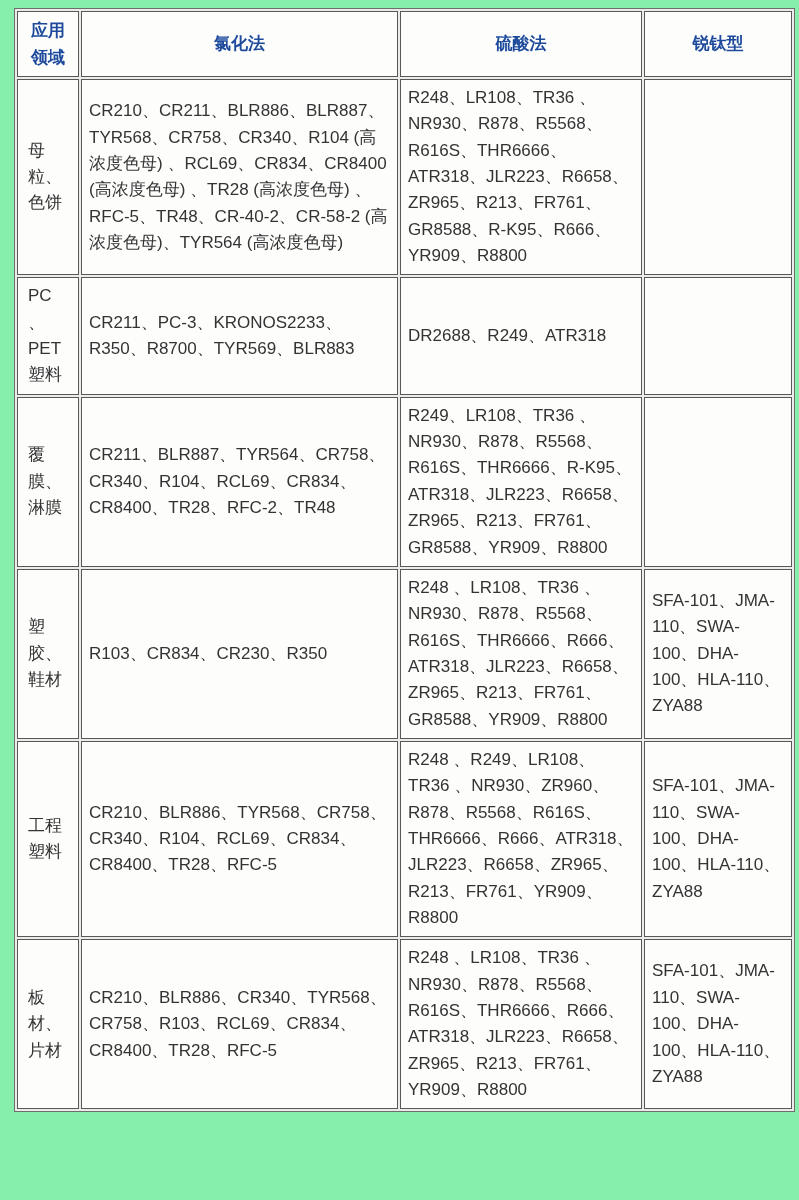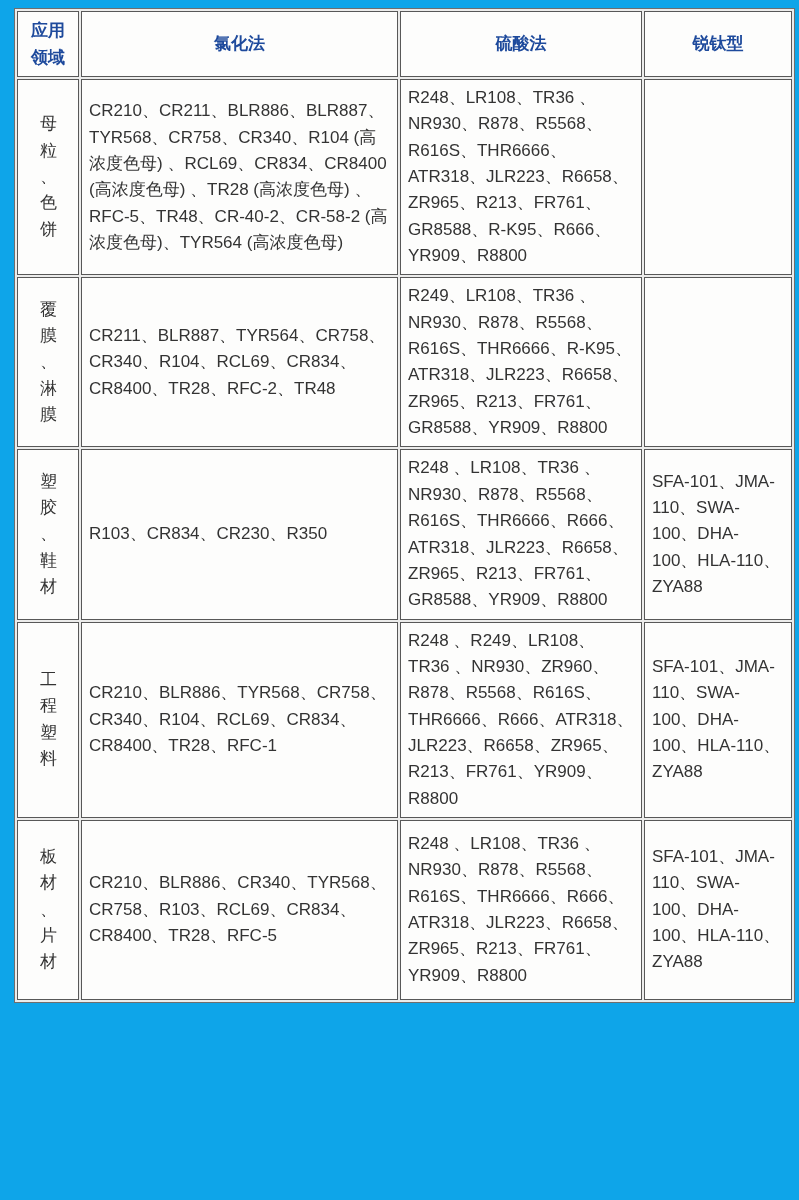--- a/index.html
+++ b/index.html
@@ -6,21 +6,21 @@
     margin: 0;
     padding: 0;
     background: #ececeb;
     font-family: "Liberation Sans", "DejaVu Sans", sans-serif;
   }
   .page {
     width: 799px;
     height: 1200px;
     box-sizing: border-box;
     padding: 8px 14px 0 14px;
-    background: #0ea5e9;
+    background: #86efac;
     overflow: hidden;
   }
   table.product-table {
     table-layout: fixed;
     width: 771px;
     border-collapse: separate;
     border-spacing: 2px;
     border: 1px solid #6e6e6e;
     background: #ececeb;
   }
@@ -40,21 +40,21 @@
     padding: 4px 5px;
     line-height: 1.6;
   }
   td {
     color: #333333;
     font-size: 17px;
     line-height: 1.55;
     padding: 5px 7px;
     text-align: left;
   }
-  td.col-field { padding: 5px 22px; }
+  td.col-field { padding: 5px 10px; }
   
   thead tr              { height: 66px;  }
   tbody tr:nth-child(1) { height: 174px; }
   tbody tr:nth-child(2) { height: 88px;  }
   tbody tr:nth-child(3) { height: 148px; }
   tbody tr:nth-child(4) { height: 144px; }
   tbody tr:nth-child(5) { height: 180px; }
   tbody tr:nth-child(6) { height: 122px; }
   tbody tr:nth-child(7) { height: 142px; }
   tbody tr:nth-child(8) { height: 88px;  }
@@ -79,34 +79,40 @@
         </tr>
     </thead>
     <tbody id="body-rows">
         <tr>
           <td class="col-field">母粒、色饼</td>
           <td class="col-chloride">CR210、CR211、BLR886、BLR887、TYR568、CR758、CR340、R104 (高浓度色母) 、RCL69、CR834、CR8400 (高浓度色母) 、TR28 (高浓度色母) 、RFC-5、TR48、CR-40-2、CR-58-2 (高浓度色母)、TYR564 (高浓度色母)</td>
           <td class="col-sulfate">R248、LR108、TR36 、NR930、R878、R5568、R616S、THR6666、ATR318、JLR223、R6658、ZR965、R213、FR761、GR8588、R-K95、R666、YR909、R8800</td>
           <td class="col-anatase"></td>
         </tr>
         <tr>
+          <td class="col-field">PC、PET塑料</td>
+          <td class="col-chloride">CR211、PC-3、KRONOS2233、R350、R8700、TYR569、BLR883</td>
+          <td class="col-sulfate">DR2688、R249、ATR318</td>
+          <td class="col-anatase"></td>
+        </tr>
+        <tr>
           <td class="col-field">覆膜、淋膜</td>
           <td class="col-chloride">CR211、BLR887、TYR564、CR758、CR340、R104、RCL69、CR834、CR8400、TR28、RFC-2、TR48</td>
           <td class="col-sulfate">R249、LR108、TR36 、NR930、R878、R5568、R616S、THR6666、R-K95、ATR318、JLR223、R6658、ZR965、R213、FR761、GR8588、YR909、R8800</td>
           <td class="col-anatase"></td>
         </tr>
         <tr>
           <td class="col-field">塑胶、鞋材</td>
           <td class="col-chloride">R103、CR834、CR230、R350</td>
           <td class="col-sulfate">R248 、LR108、TR36 、NR930、R878、R5568、R616S、THR6666、R666、ATR318、JLR223、R6658、ZR965、R213、FR761、GR8588、YR909、R8800</td>
           <td class="col-anatase">SFA-101、JMA-110、SWA-100、DHA-100、HLA-110、ZYA88</td>
         </tr>
         <tr>
           <td class="col-field">工程塑料</td>
-          <td class="col-chloride">CR210、BLR886、TYR568、CR758、CR340、R104、RCL69、CR834、CR8400、TR28、RFC-1</td>
+          <td class="col-chloride">CR210、BLR886、TYR568、CR758、CR340、R104、RCL69、CR834、CR8400、TR28、RFC-5</td>
           <td class="col-sulfate">R248 、R249、LR108、TR36 、NR930、ZR960、R878、R5568、R616S、THR6666、R666、ATR318、JLR223、R6658、ZR965、R213、FR761、YR909、R8800</td>
           <td class="col-anatase">SFA-101、JMA-110、SWA-100、DHA-100、HLA-110、ZYA88</td>
         </tr>
         <tr>
           <td class="col-field">板材、片材</td>
           <td class="col-chloride">CR210、BLR886、CR340、TYR568、CR758、R103、RCL69、CR834、CR8400、TR28、RFC-5</td>
           <td class="col-sulfate">R248 、LR108、TR36 、NR930、R878、R5568、R616S、THR6666、R666、ATR318、JLR223、R6658、ZR965、R213、FR761、YR909、R8800</td>
           <td class="col-anatase">SFA-101、JMA-110、SWA-100、DHA-100、HLA-110、ZYA88</td>
         </tr>
       </tbody>

